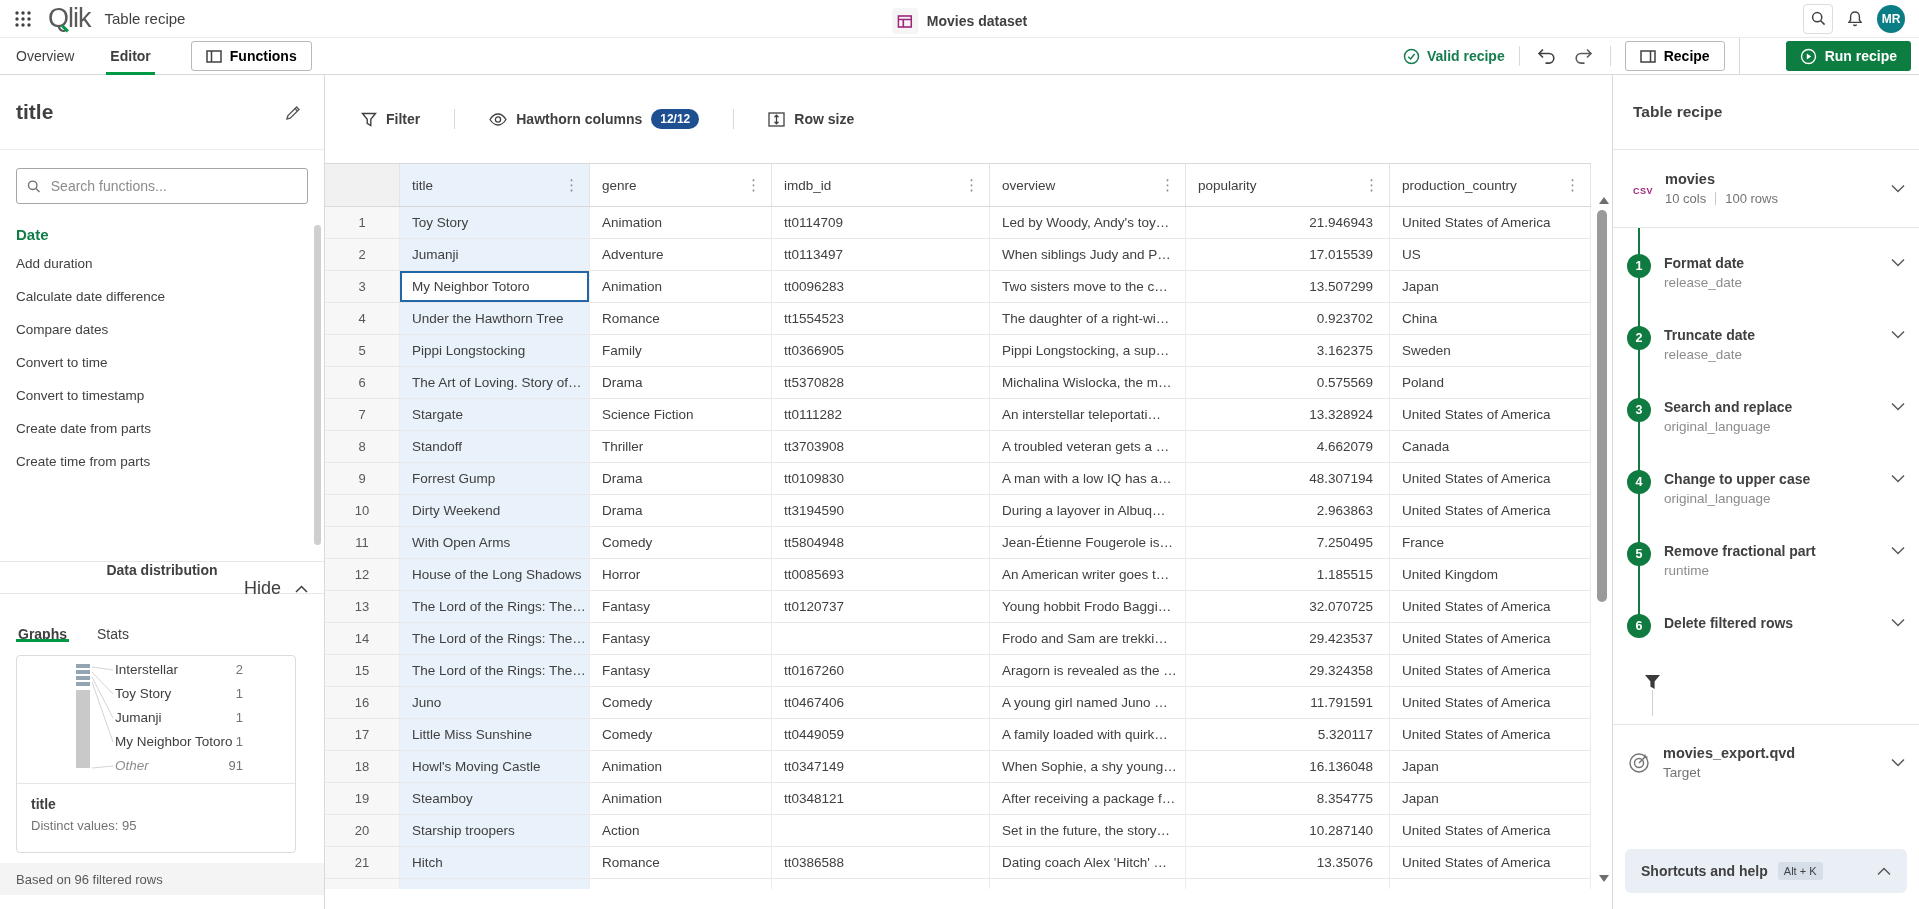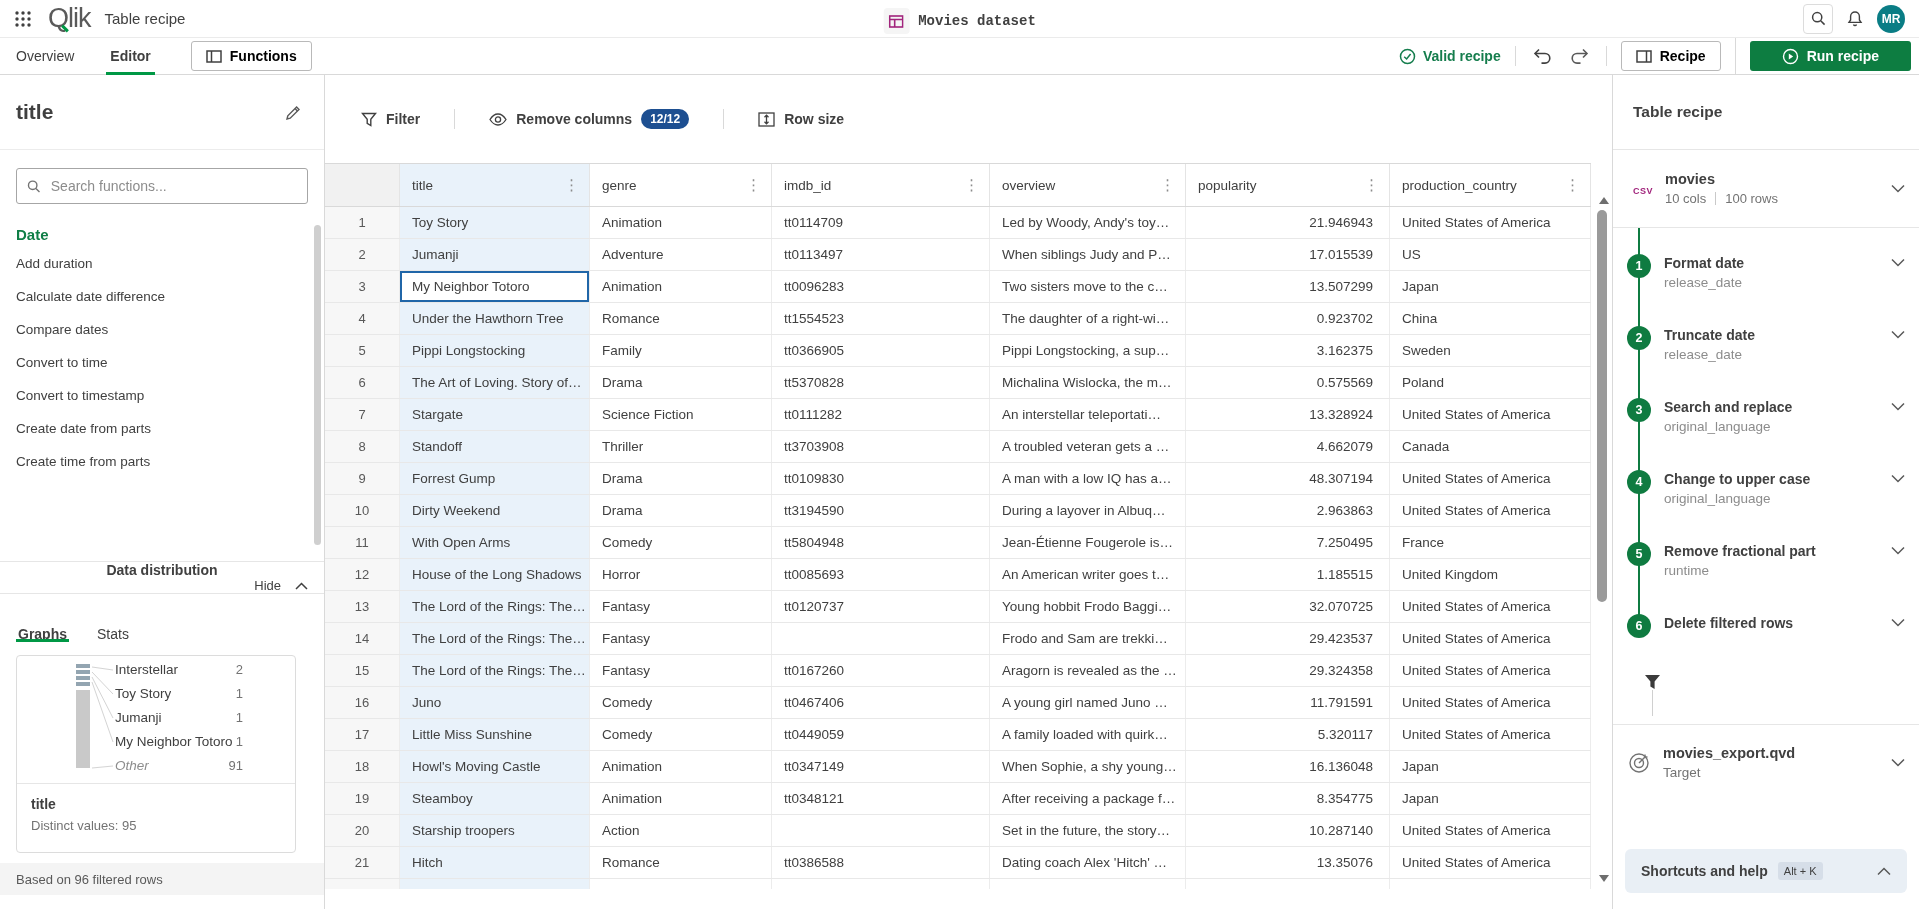--- a/index.html
+++ b/index.html
@@ -13,55 +13,55 @@
   #app{position:relative;width:1919px;height:909px;overflow:hidden;background:#fff;}
   svg{display:block;}
 
   
   .topbar{position:absolute;left:0;top:0;width:100%;height:38px;display:flex;align-items:center;padding:0 14px;border-bottom:1px solid #ebebeb;background:#fff;}
   .gridicon{margin-right:16px;cursor:pointer;}
   .logo{font-size:27px;color:#5a5a5a;letter-spacing:-1px;line-height:1;margin-right:14px;}
   .logo .q{position:relative;}
   .logo .q::after{content:'';position:absolute;width:8px;height:3px;background:var(--green);transform:rotate(45deg);right:-1px;bottom:3px;}
   .apptitle{font-size:15px;color:#404040;}
-  .centergrp{position:absolute;left:50%;top:0;height:42px;transform:translateX(-50%);display:flex;align-items:center;gap:9px;font-family:Liberation Mono, monospace;}
+  .centergrp{position:absolute;left:50%;top:0;height:42px;transform:translateX(-50%);display:flex;align-items:center;gap:9px;}
   .dsicon{width:26px;height:26px;background:#f5f5f5;border-radius:4px;display:flex;align-items:center;justify-content:center;}
   .dsname{font-size:14px;font-weight:bold;}
   .topright{margin-left:auto;display:flex;align-items:center;gap:14px;}
   .searchbtn{width:30px;height:30px;border:1px solid #dcdcdc;border-radius:4px;background:#fff;display:flex;align-items:center;justify-content:center;cursor:pointer;}
   .avatar{width:28px;height:28px;border-radius:50%;background:var(--teal);color:#fff;font-size:12px;font-weight:bold;display:flex;align-items:center;justify-content:center;}
 
   
   .menubar{position:absolute;left:0;top:38px;width:100%;height:37px;display:flex;align-items:center;border-bottom:1px solid var(--line);background:#fff;padding-left:12px;}
   .tab{font-size:14px;color:#404040;height:37px;display:flex;align-items:center;padding:0 4px;margin-right:28px;cursor:pointer;position:relative;}
   .tab.active{font-weight:bold;}
   .tab.active::after{content:'';position:absolute;left:0;right:0;bottom:0;height:3px;background:var(--green);}
   .fnbtn{display:flex;align-items:center;gap:8px;border:1px solid #b9b9b9;border-radius:3px;height:30px;padding:0 14px;font-size:14px;font-weight:bold;background:#fff;cursor:pointer;margin-left:8px;}
   .menuright{margin-left:auto;display:flex;align-items:center;gap:14px;height:100%;padding-right:8px;}
   .valid{display:flex;align-items:center;gap:7px;color:var(--valid-green);font-size:14px;font-weight:bold;}
   .vsep{width:1px;height:20px;background:var(--line);}
   .vsep.tall{height:37px;}
   .histbtn{background:none;border:none;padding:2px;cursor:pointer;}
   .recipebtn{display:flex;align-items:center;gap:8px;border:1px solid #b9b9b9;border-radius:3px;height:30px;padding:0 14px;font-size:14px;font-weight:bold;background:#fff;cursor:pointer;}
-  .runbtn{display:flex;align-items:center;gap:8px;border:none;border-radius:3px;height:30px;padding:0 32px;font-size:14px;font-weight:bold;background:var(--btn-green);color:#fff;cursor:pointer;}
+  .runbtn{display:flex;align-items:center;gap:8px;border:none;border-radius:3px;height:30px;padding:0 14px;font-size:14px;font-weight:bold;background:var(--btn-green);color:#fff;cursor:pointer;margin-left:32px;}
 
   
   .sidebar{position:absolute;left:0;top:75px;width:325px;height:834px;border-right:1px solid var(--line);background:#fff;}
   .sb-title{height:75px;display:flex;align-items:center;justify-content:space-between;padding:0 22px 0 16px;border-bottom:1px solid #ececec;}
   .sb-title h1{font-size:21px;margin:0;font-weight:bold;}
   .searchbox{margin:18px 16px 0;height:36px;border:1px solid #a6a6a6;border-radius:3px;display:flex;align-items:center;padding:0 10px;gap:8px;}
   .searchbox input{border:none;outline:none;font-size:14px;color:#404040;font-family:inherit;width:100%;}
   .searchbox input::placeholder{color:#8c8c8c;}
   .cat{padding:22px 16px 4px;font-size:15px;font-weight:bold;color:#0f7e46;}
   .fn-item{padding:9px 16px;font-size:13.5px;color:#404040;cursor:pointer;}
   .sb-scroll{position:absolute;right:3px;top:150px;width:7px;height:320px;background:#cfcfcf;border-radius:4px;}
   .distband{position:absolute;left:0;top:486px;width:100%;height:33px;border-top:1px solid #e6e6e6;border-bottom:1px solid #e6e6e6;display:flex;align-items:center;padding:0 16px;flex-direction:column;}
   .distband .hd{font-size:14px;font-weight:bold;}
   .distband .right{margin-left:auto;display:flex;align-items:center;gap:14px;}
-  .hidelink{font-size:13px;color:#404040;cursor:pointer;}
+  .hidelink{font-size:18px;color:#404040;cursor:pointer;}
   .disttabs{position:absolute;left:0;top:519px;width:100%;height:48px;display:flex;align-items:flex-end;padding:0 16px;gap:26px;}
   .dtab{font-size:14px;padding:6px 2px 0;cursor:pointer;position:relative;text-align:right;}
   .dtab.active{font-weight:bold;}
   .dtab.active::after{content:'';position:absolute;left:0;right:0;bottom:0;height:3px;background:var(--green);}
   .distcard{position:absolute;left:16px;top:580px;width:280px;height:198px;border:1px solid #dcdcdc;border-radius:4px;background:#fff;}
   .chartarea{position:relative;height:128px;border-bottom:1px solid #e6e6e6;}
   .minibar{position:absolute;left:59px;top:8px;width:14px;}
   .minibar .seg{width:14px;background:#93a5b1;height:4px;margin-bottom:2px;}
   .minibar .big{width:14px;background:#c9c9c9;height:78px;margin-top:4px;}
   .connectors{position:absolute;left:0;top:0;}
@@ -334,21 +334,21 @@
             <path d="M1.5 1.5 H14.5 L9.8 7.2 V13.5 L6.2 11.3 V7.2 Z"></path>
           </svg>
         <span>Filter</span>
       </button>
       <span class="vsep"></span>
       <button class="tbtn">
         <svg width="18" height="13" viewBox="0 0 18 13" fill="none" stroke="#404040" stroke-width="1.3">
             <path d="M1 6.5 C3.5 2.5 6 1 9 1 C12 1 14.5 2.5 17 6.5 C14.5 10.5 12 12 9 12 C6 12 3.5 10.5 1 6.5 Z"></path>
             <circle cx="9" cy="6.5" r="2.6"></circle>
           </svg>
-        <span>Remove columns</span>
+        <span>Hawthorn columns</span>
         <span class="badge">12/12</span>
       </button>
       <span class="vsep"></span>
       <button class="tbtn">
         <svg width="17" height="15" viewBox="0 0 17 15" fill="none" stroke="#404040" stroke-width="1.3">
             <rect x="1" y="1" width="15" height="13"></rect>
             <line x1="8.5" y1="3.5" x2="8.5" y2="11.5"></line>
             <polyline points="6.5,5.2 8.5,3.2 10.5,5.2"></polyline>
             <polyline points="6.5,9.8 8.5,11.8 10.5,9.8"></polyline>
           </svg>

